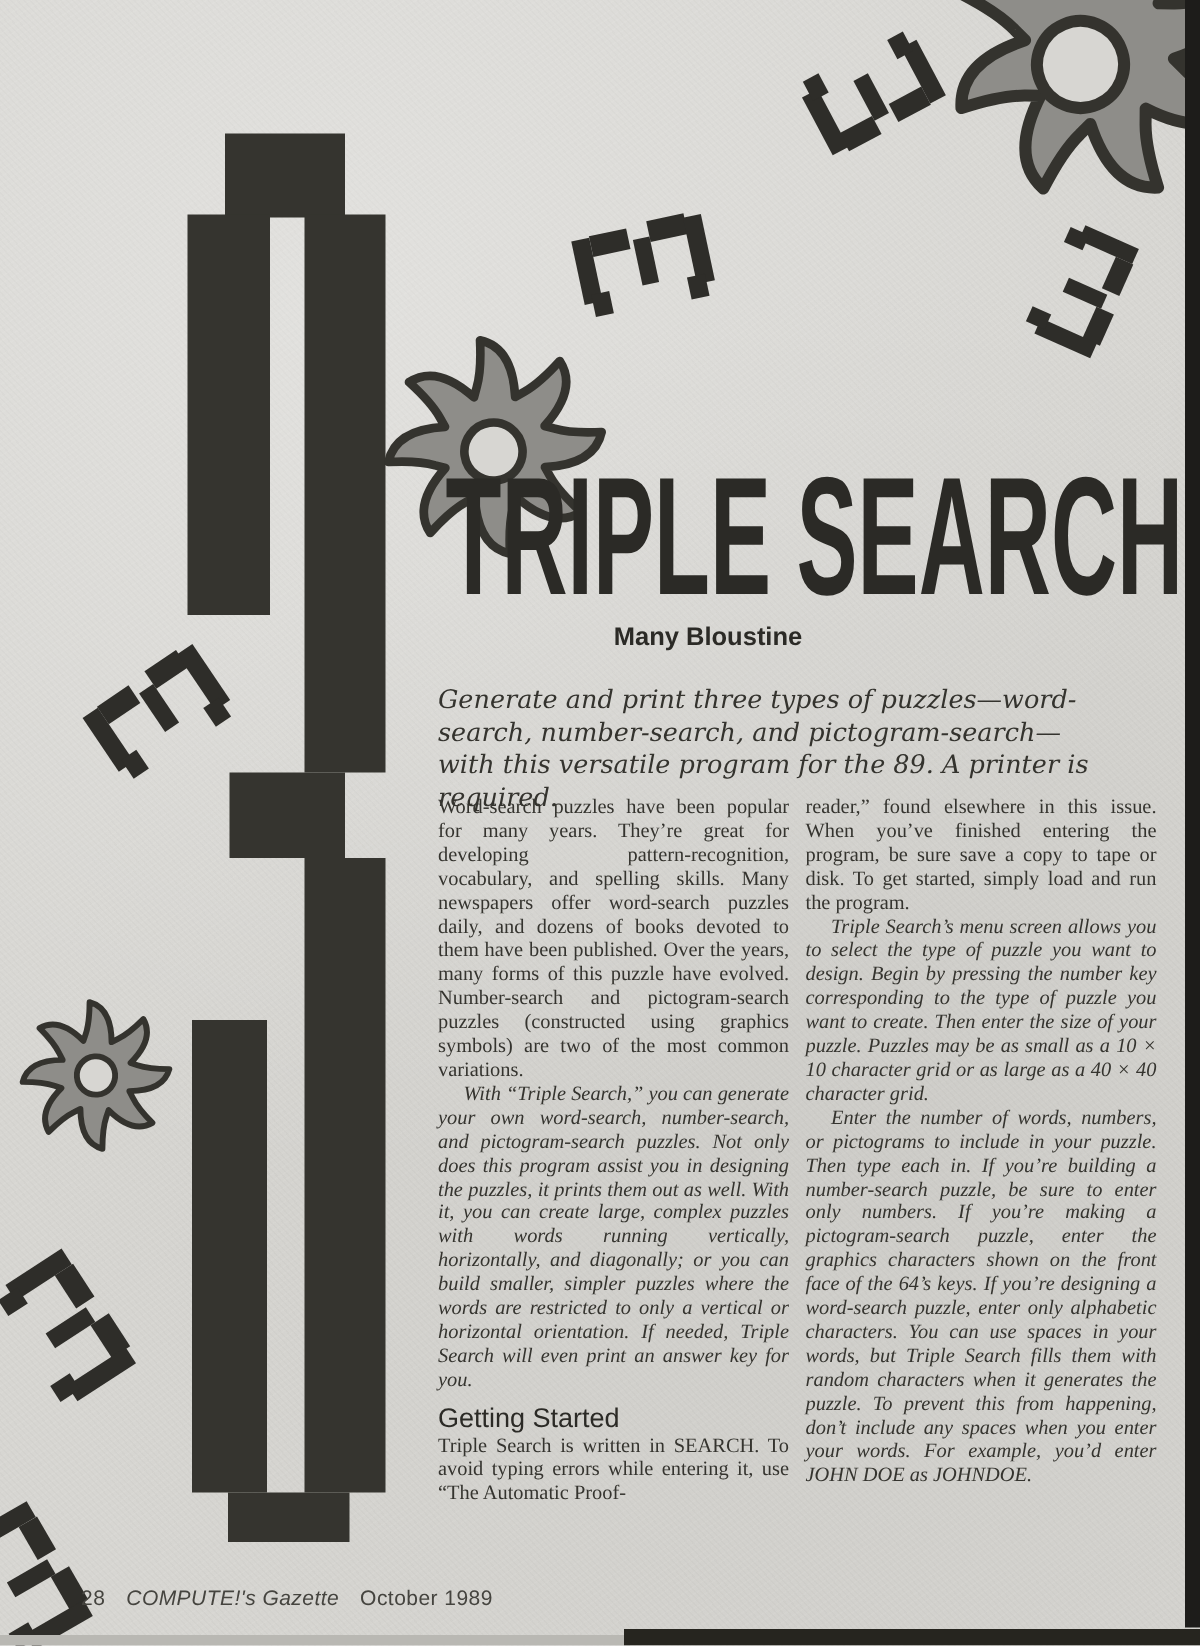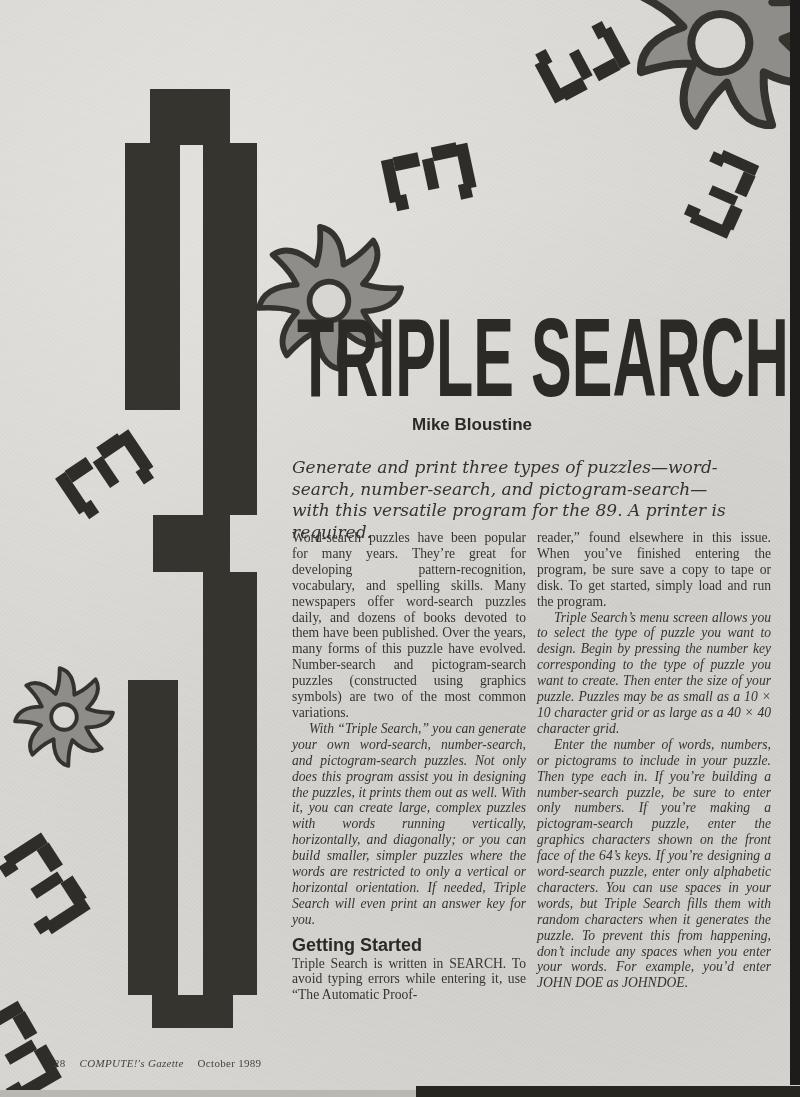--- a/index.html
+++ b/index.html
@@ -56,29 +56,29 @@
     font-size:13.6px;line-height:15.9px;
     text-align:justify;color:#35342f;
     z-index:4;
   }
   #col-left{left:292px;}
   #col-right{left:537px;}
   .col p{margin:0;}
   .col p.ind{text-indent:17px;font-style:italic;}
   .sect-head{
     font-family:"Liberation Sans", sans-serif;
-    font-weight:bold;font-size:18px;
+    font-weight:normal;font-size:18px;
     margin:10px 0 2px 0;color:#2b2a26;
     text-align:left;
   }
   
   #footer{
     position:absolute;left:54px;top:1057px;
-    font-family:Liberation Serif, serif;
-    font-size:11px;color:#45443f;
+    font-family:Liberation Sans, sans-serif;
+    font-size:14px;color:#45443f;
     z-index:4;letter-spacing:.3px;
   }
   #footer .mag{font-style:italic;}
   #footer span{margin-right:14px;}
   
   #edge-right{position:absolute;right:0;top:0;width:10px;height:1085px;background:#1d1c1a;z-index:9;}
   #edge-bottom{position:absolute;left:416px;top:1086px;width:384px;height:11px;background:#26251f;z-index:9;}
   #edge-bottom-soft{position:absolute;left:0;top:1090px;width:420px;height:7px;background:#b9b8b3;z-index:8;}
 </style>
 </head>
@@ -138,21 +138,21 @@
       <use href="#glyph3"></use>
     </svg>
   <svg class="n3" style="left:13px;top:835px;width:64px;height:96px;transform:rotate(-33deg)" viewBox="0 0 66 96">
       <use href="#glyph3"></use>
     </svg>
   <svg class="n3" style="left:-12px;top:1003px;width:62px;height:94px;transform:rotate(-30deg)" viewBox="0 0 66 96">
       <use href="#glyph3"></use>
     </svg>
 
   <div id="title">TRIPLE SEARCH</div>
-  <div id="byline">Mike Bloustine</div>
+  <div id="byline">Many Bloustine</div>
   <div id="deck">Generate and print three types of puzzles—word-search, number-search, and pictogram-search—with this versatile program for the 89. A printer is required.</div>
 
   <div id="col-left" class="col">
     <p>Word-search puzzles have been popular for many years. They’re great for developing pattern-recognition, vocabulary, and spelling skills. Many newspapers offer word-search puzzles daily, and dozens of books devoted to them have been published. Over the years, many forms of this puzzle have evolved. Number-search and pictogram-search puzzles (constructed using graphics symbols) are two of the most common variations.</p>
     <p class="ind">With “Triple Search,” you can generate your own word-search, number-search, and pictogram-search puzzles. Not only does this program assist you in designing the puzzles, it prints them out as well. With it, you can create large, complex puzzles with words running vertically, horizontally, and diagonally; or you can build smaller, simpler puzzles where the words are restricted to only a vertical or horizontal orientation. If needed, Triple Search will even print an answer key for you.</p>
     <div class="sect-head">Getting Started</div>
     <p>Triple Search is written in SEARCH. To avoid typing errors while entering it, use “The Automatic Proof-</p>
   </div>
 
   <div id="col-right" class="col">

